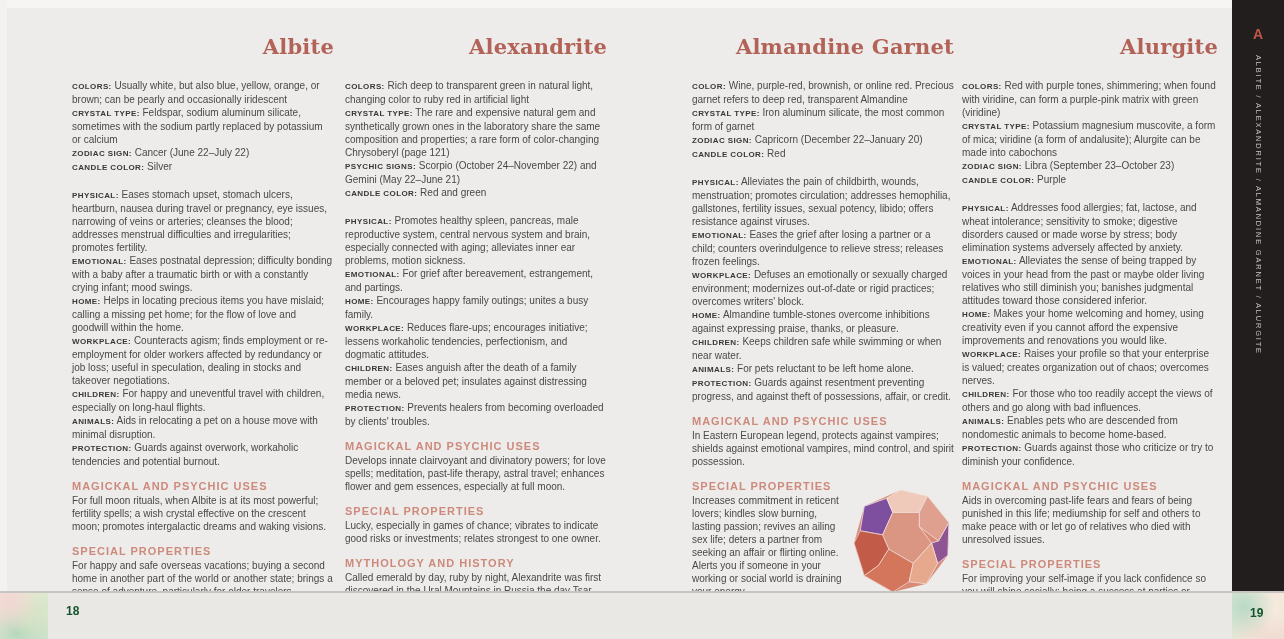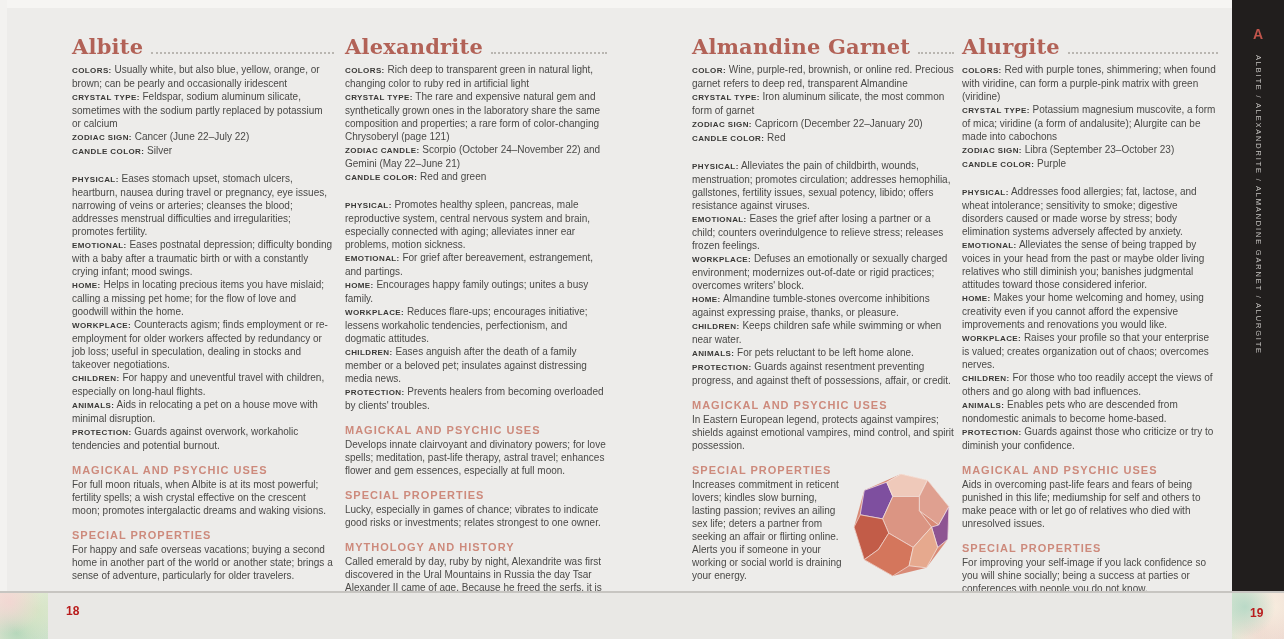--- a/index.html
+++ b/index.html
@@ -13,21 +13,21 @@
   }
   .top-edge { position:absolute; left:0; top:0; width:1232px; height:8px; background:#f6f5f3; }
   .left-edge { position:absolute; left:0; top:0; width:7px; height:592px; background:#f3f2f0; }
 
   .col { position:absolute; top:36px; width:262px; }
   .col-1 { left:72px; }
   .col-2 { left:345px; }
   .col-3 { left:692px; }
   .col-4 { left:962px; width:256px; }
 
-  .entry-head { display:flex; align-items:flex-end; margin-bottom:5px; }
+  .entry-head { display:flex; align-items:flex-end; margin-bottom:15px;flex-direction:column; }
   .entry-title {
     font-family:"DejaVu Serif", serif;
     font-weight:bold;
     font-size:21px;
     line-height:22px;
     color:#b26257;
     letter-spacing:0.2px;
     white-space:nowrap;
   }
   .entry-rule { flex:1; border-bottom:2px dotted #b9b6b1; margin:0 0 4px 8px; height:1px; }
@@ -85,21 +85,21 @@
       linear-gradient(120deg, #f3e3da, #e4ecd6 55%, #cfe2cd);
   }
   .corner-art.right { left:1232px; width:52px;
     background:
       radial-gradient(circle at 25% 30%, rgba(183,217,198,.95), rgba(183,217,198,0) 60%),
       radial-gradient(circle at 80% 30%, rgba(247,236,222,.95), rgba(247,236,222,0) 65%),
       radial-gradient(circle at 60% 80%, rgba(238,216,206,.9), rgba(238,216,206,0) 70%),
       linear-gradient(100deg, #d9e7d3, #f2e9dc 50%, #efdcd4);
   }
   .page-num {
-    position:absolute; z-index:2; font-weight:bold; font-size:12px; color:#b91c1c;
+    position:absolute; z-index:2; font-weight:bold; font-size:12px; color:#14532d;
   }
   .page-num.left { left:66px; top:604px; }
   .page-num.right { left:1250px; top:606px; }
 </style>
 </head>
 <body>
 
 <div class="top-edge"></div>
 <div class="left-edge"></div>
 
@@ -146,21 +146,21 @@
 
 <section class="col col-2">
   <div class="entry-head">
     <span class="entry-title">Alexandrite</span>
     <span class="entry-rule"></span>
   </div>
   <div class="facts">
 
   <p class="fact"><span class="lab">COLORS:</span> <span>Rich deep to transparent green in natural light, changing color to ruby red in artificial light</span></p>
       <p class="fact"><span class="lab">CRYSTAL TYPE:</span> <span>The rare and expensive natural gem and synthetically grown ones in the laboratory share the same composition and properties; a rare form of color-changing Chrysoberyl (page 121)</span></p>
-      <p class="fact"><span class="lab">ZODIAC CANDLE:</span> <span>Scorpio (October 24–November 22) and Gemini (May 22–June 21)</span></p>
+      <p class="fact"><span class="lab">PSYCHIC SIGNS:</span> <span>Scorpio (October 24–November 22) and Gemini (May 22–June 21)</span></p>
       <p class="fact"><span class="lab">CANDLE COLOR:</span> <span>Red and green</span></p>
     </div>
   <div class="props">
 
   <p class="fact"><span class="lab">PHYSICAL:</span> <span>Promotes healthy spleen, pancreas, male reproductive system, central nervous system and brain, especially connected with aging; alleviates inner ear problems, motion sickness.</span></p>
       <p class="fact"><span class="lab">EMOTIONAL:</span> <span>For grief after bereavement, estrangement, and partings.</span></p>
       <p class="fact"><span class="lab">HOME:</span> <span>Encourages happy family outings; unites a busy family.</span></p>
       <p class="fact"><span class="lab">WORKPLACE:</span> <span>Reduces flare-ups; encourages initiative; lessens workaholic tendencies, perfectionism, and dogmatic attitudes.</span></p>
       <p class="fact"><span class="lab">CHILDREN:</span> <span>Eases anguish after the death of a family member or a beloved pet; insulates against distressing media news.</span></p>
       <p class="fact"><span class="lab">PROTECTION:</span> <span>Prevents healers from becoming overloaded by clients' troubles.</span></p>

